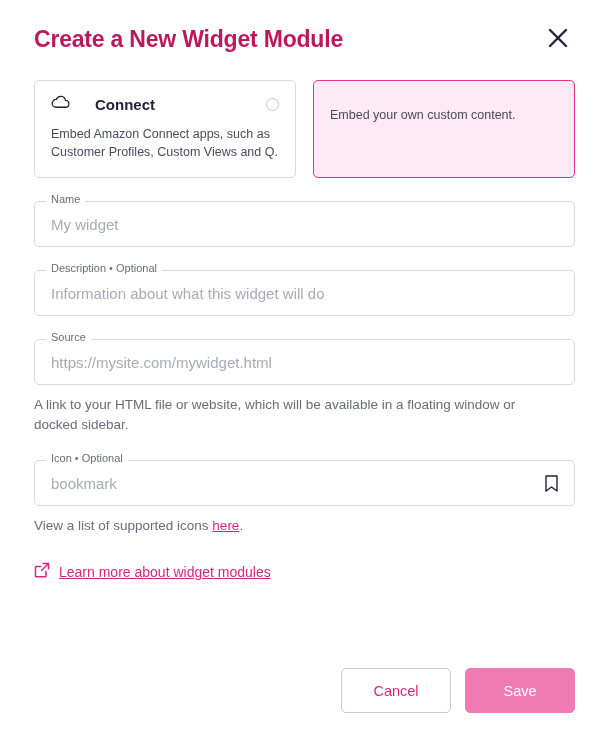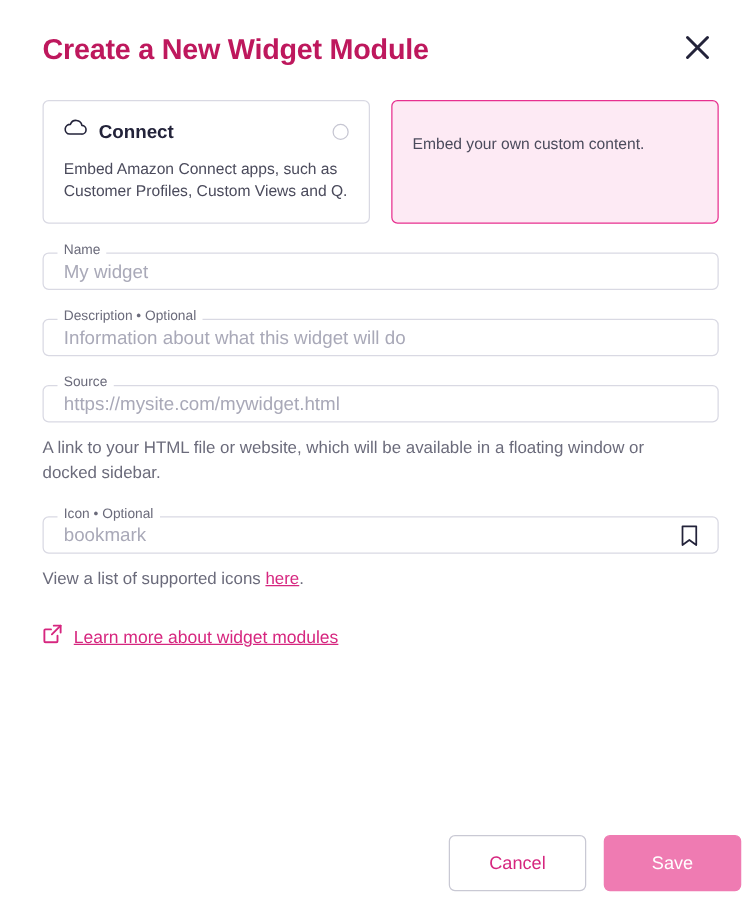--- a/index.html
+++ b/index.html
@@ -73,21 +73,21 @@
     background: #fdeaf4;
   }
   .card-head {
     display: flex;
     align-items: center;
     justify-content: space-between;
   }
   .card-head-left {
     display: flex;
     align-items: center;
-    gap: 9px;
+    gap: 25px;
   }
   .card-title {
     font-size: 15px;
     font-weight: bold;
     color: #23233a;
   }
   .radio {
     width: 13px;
     height: 13px;
     border-radius: 50%;
@@ -107,21 +107,21 @@
     color: #4b4b5c;
     line-height: 1.45;
   }
   .field {
     position: relative;
     margin-top: 23px;
   }
   .field-box {
     border: 1px solid #d9d9e3;
     border-radius: 5px;
-    height: 30px;
+    height: 46px;
     display: flex;
     align-items: center;
     padding: 0 14px;
     background: #fff;
   }
   .field-legend {
     position: absolute;
     top: -7px;
     left: 12px;
     background: #fff;
@@ -165,21 +165,21 @@
     align-items: center;
     gap: 9px;
   }
   .learn-link {
     font-size: 14px;
     color: #d6267f;
     text-decoration: underline;
   }
   .footer {
     position: absolute;
-    right: 12px;
+    right: 30px;
     bottom: 22px;
     display: flex;
     gap: 14px;
     align-items: center;
   }
   .btn {
     border-radius: 5px;
     font-size: 14.5px;
     height: 45px;
     min-width: 110px;

